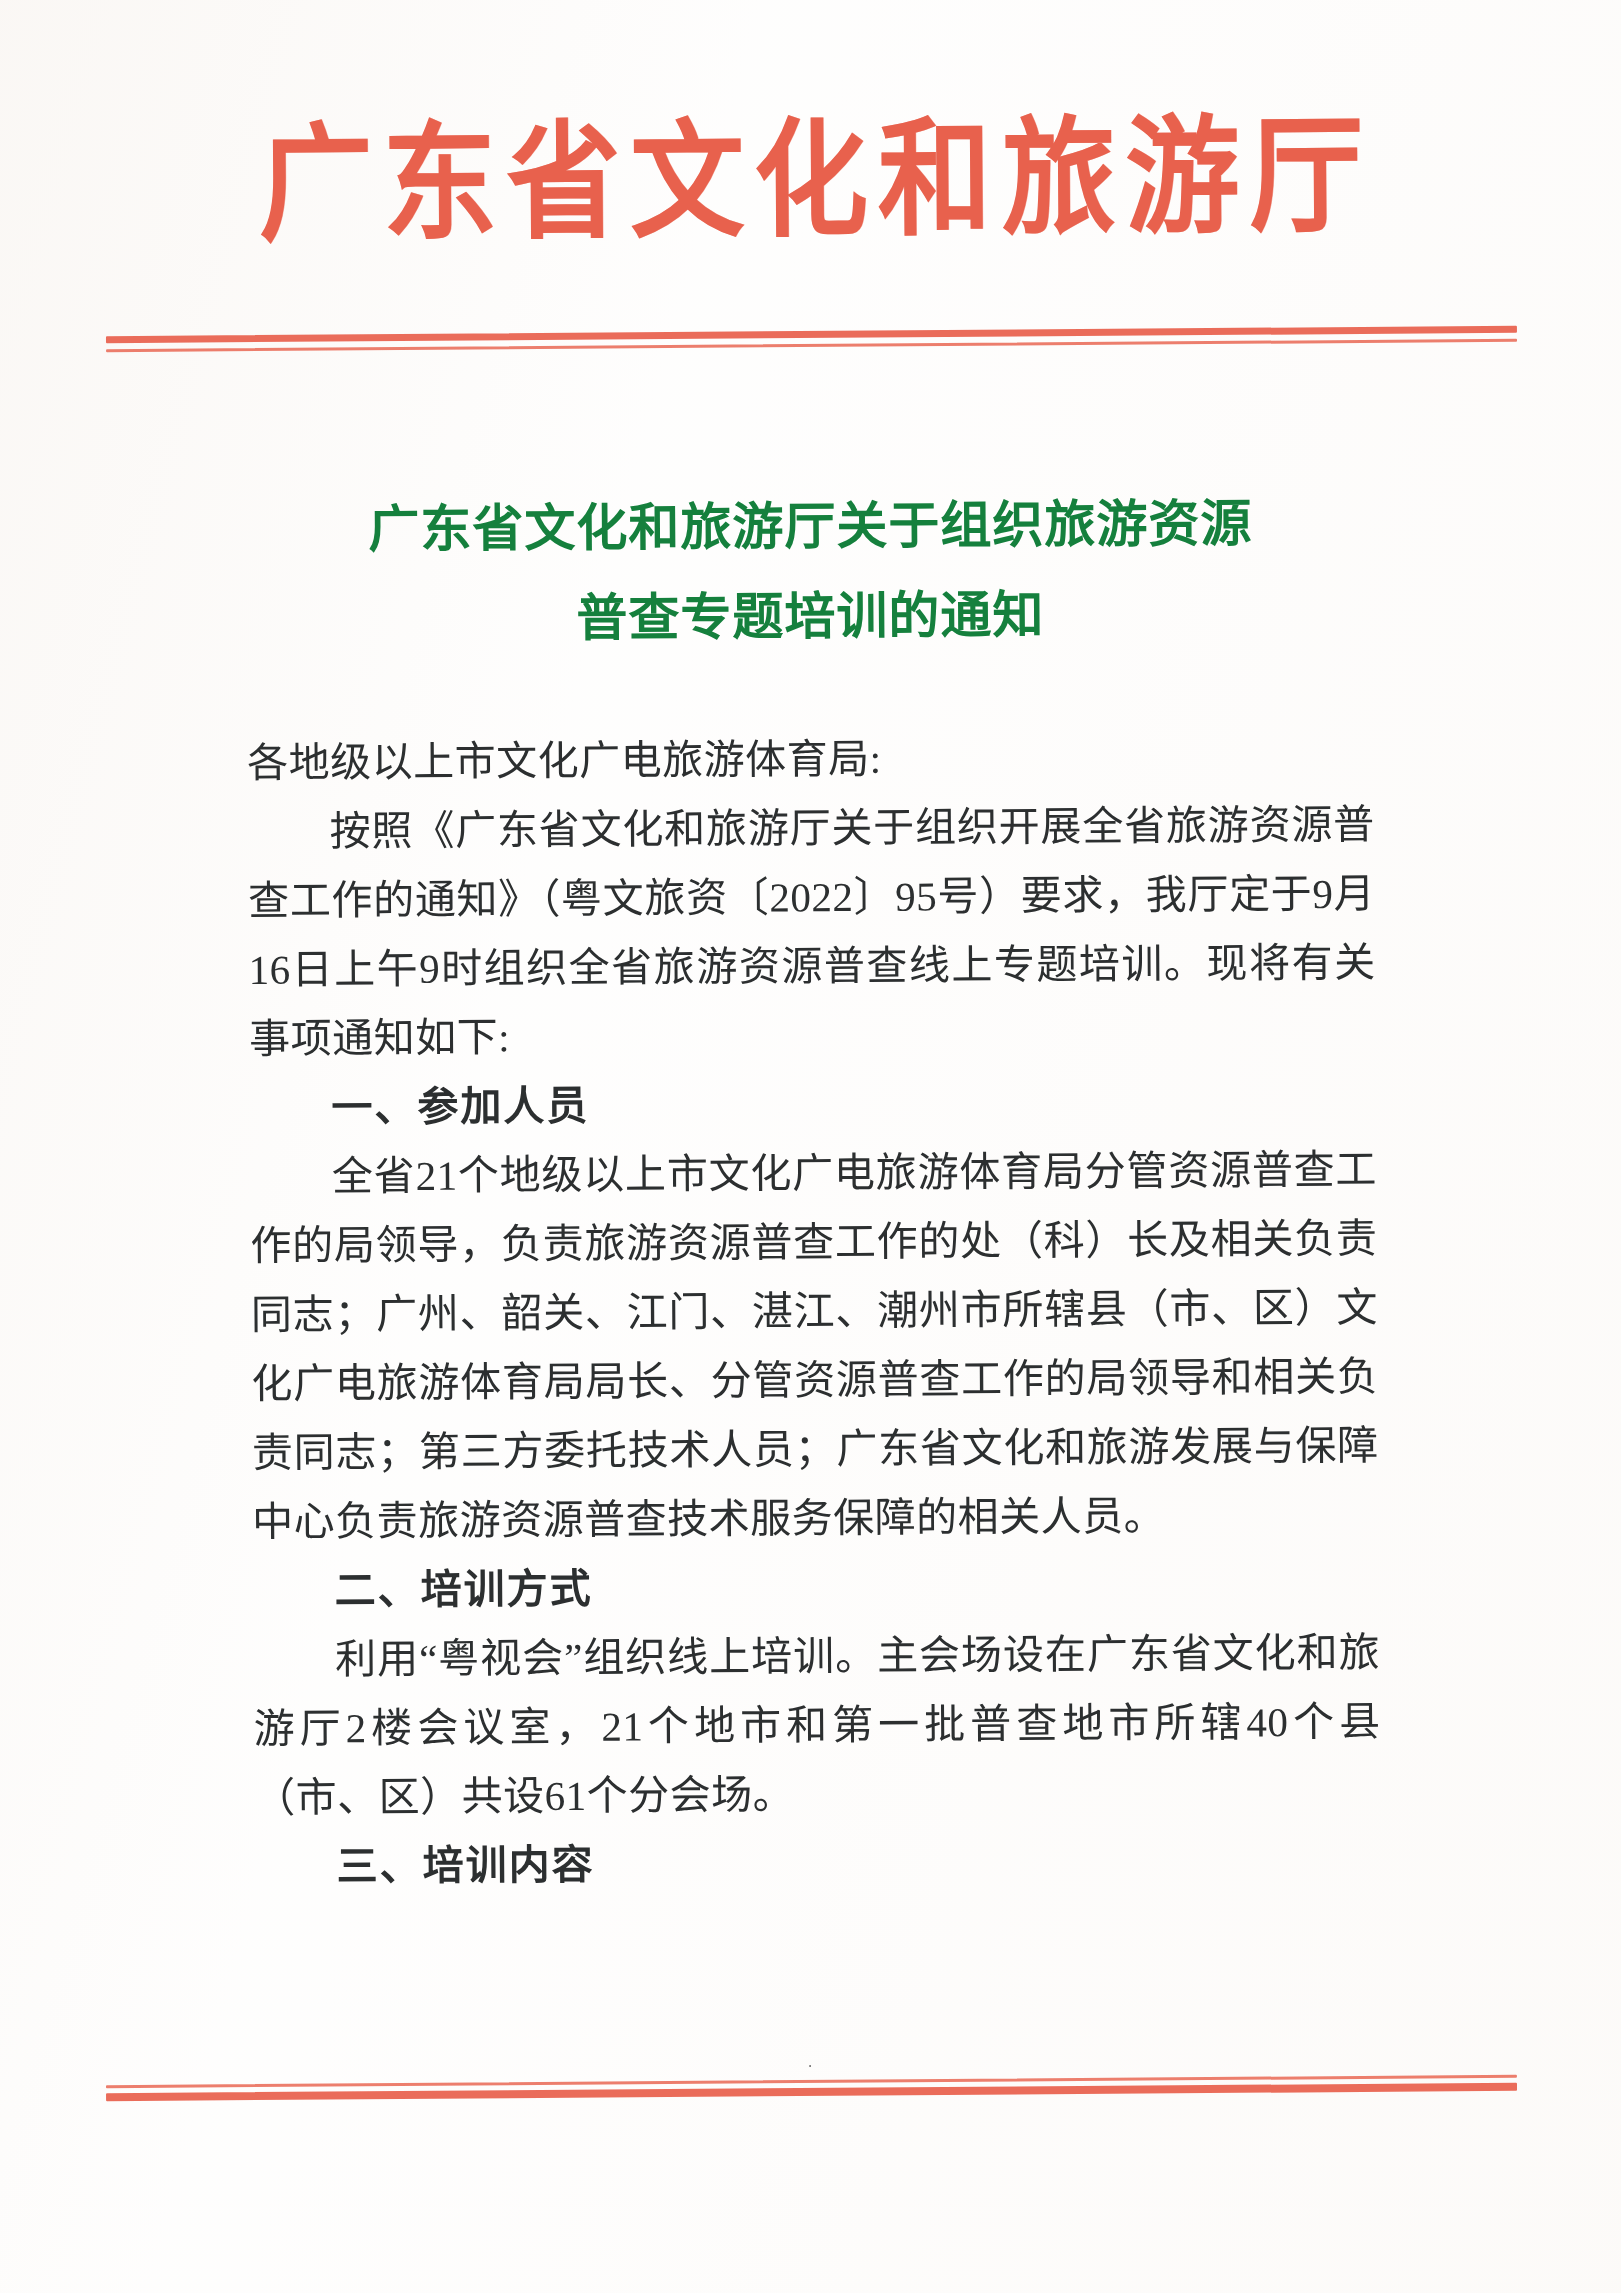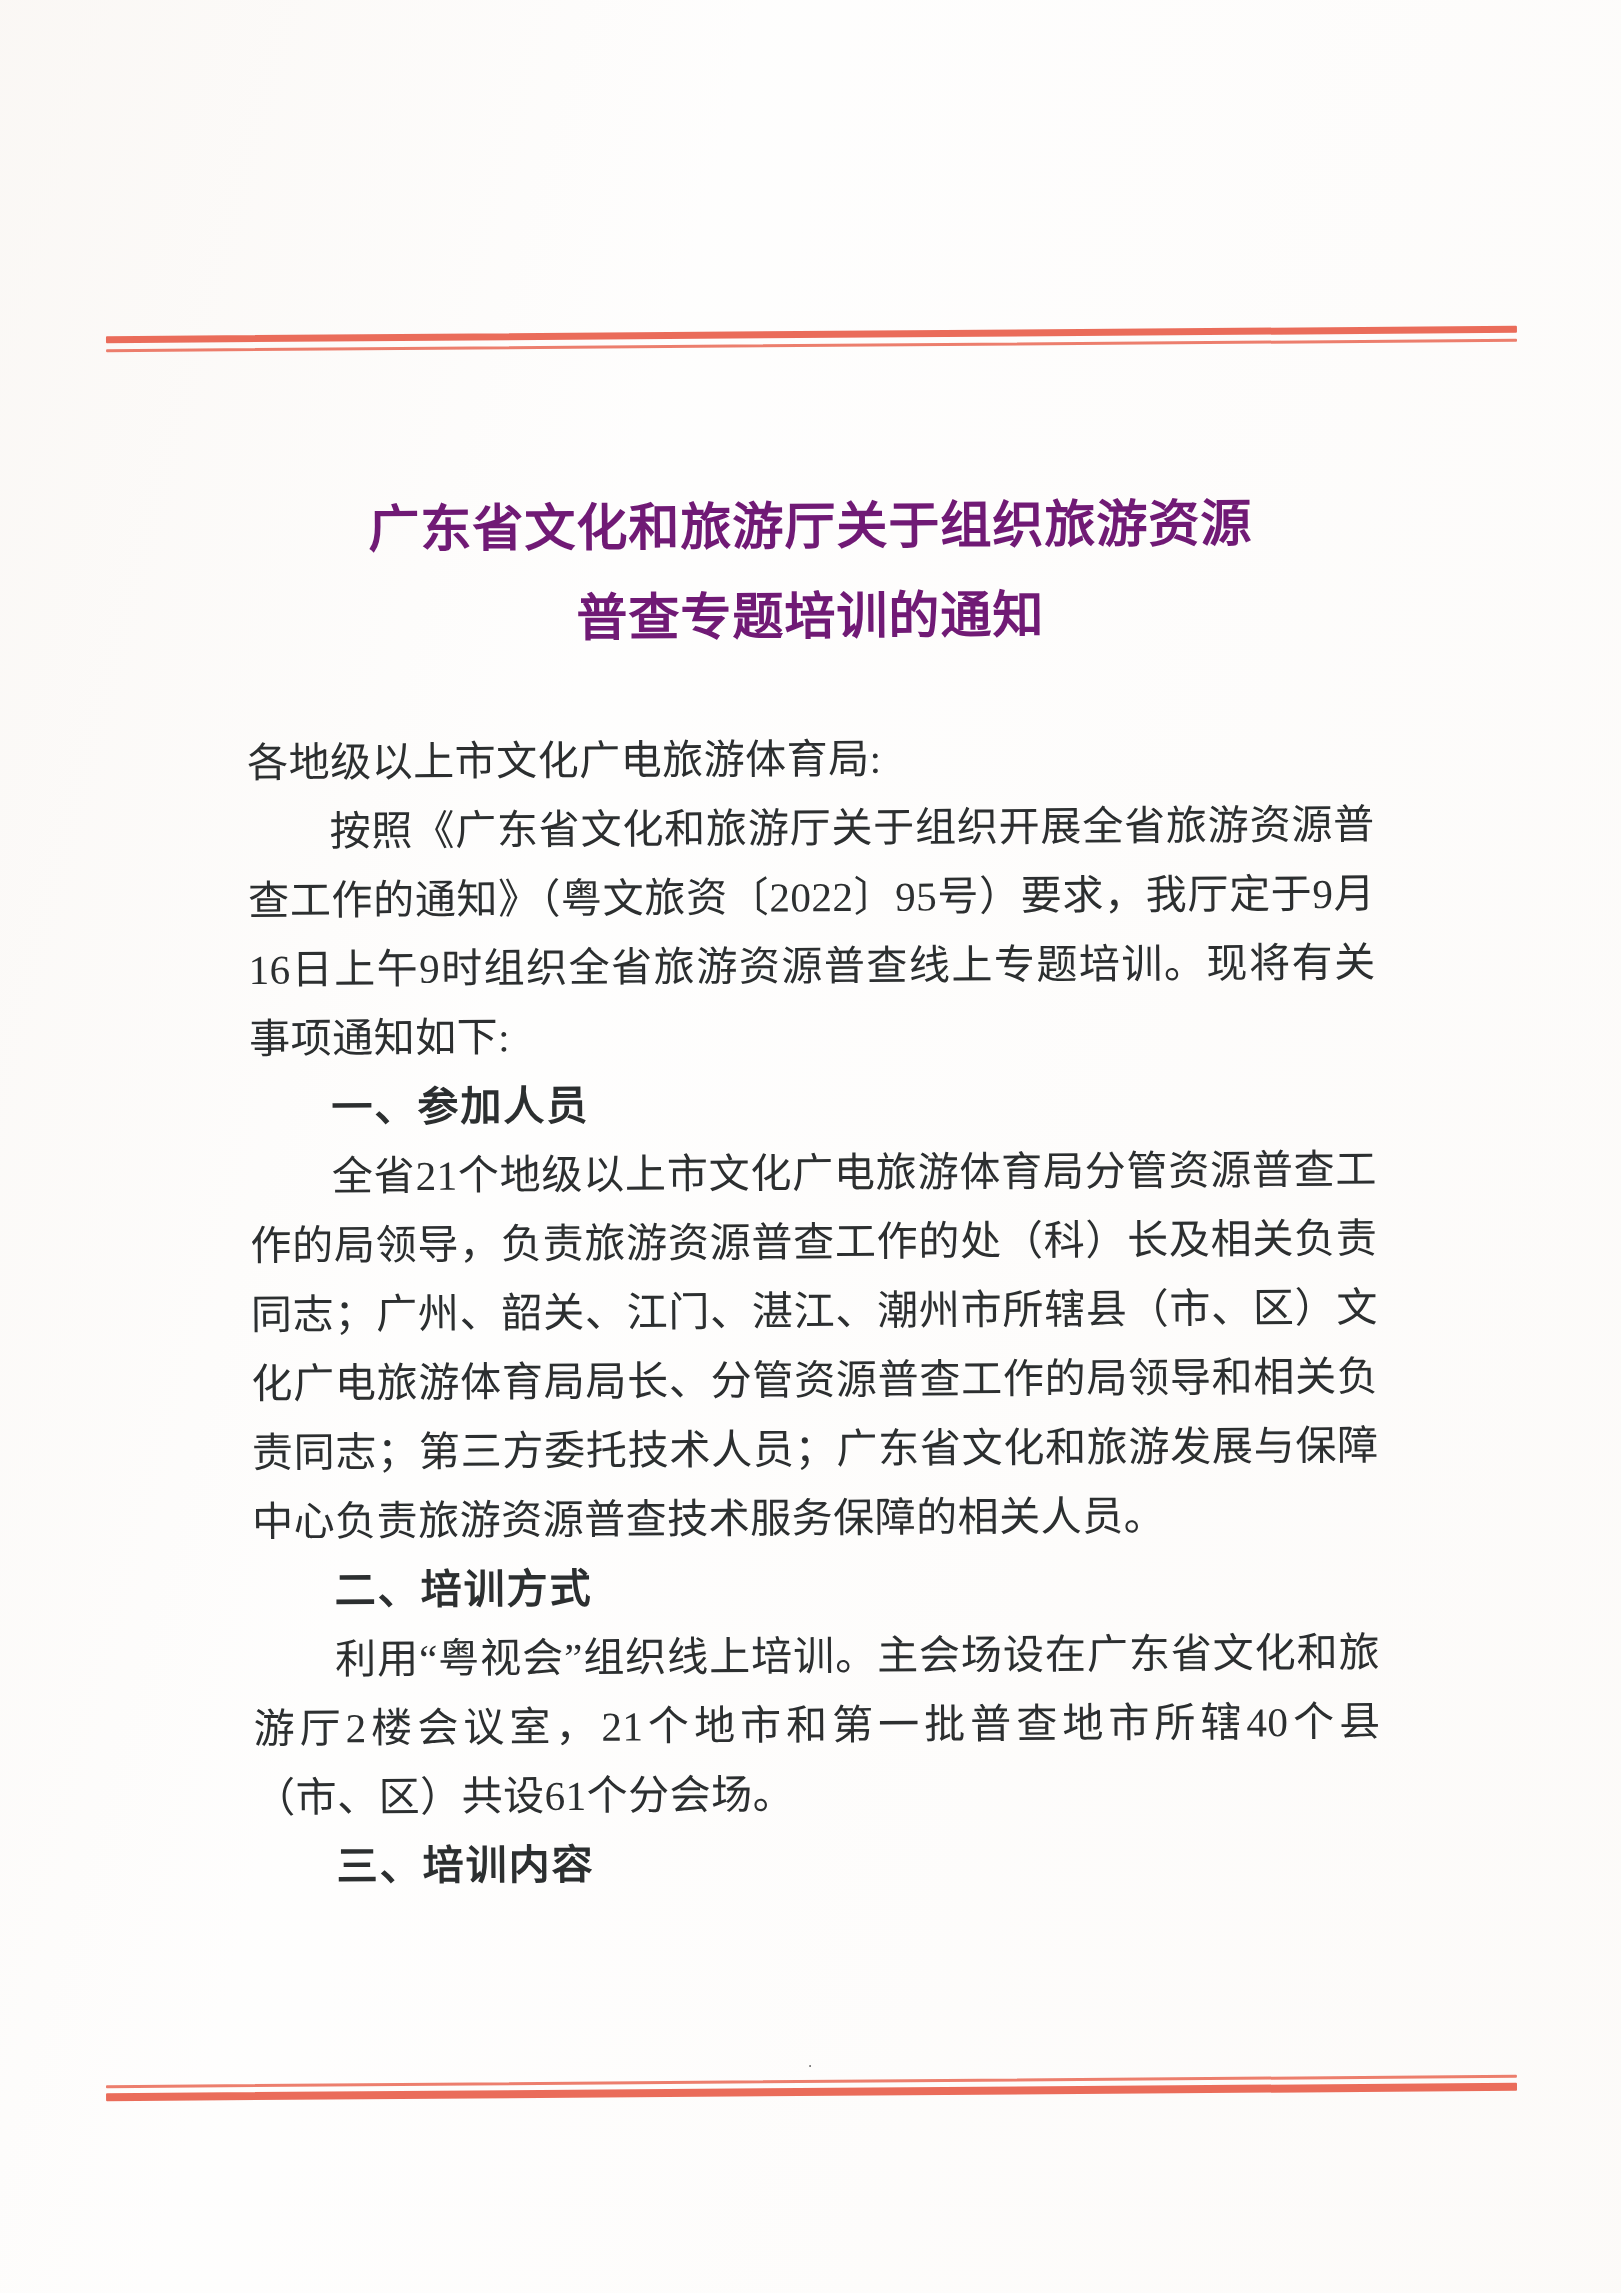--- a/index.html
+++ b/index.html
@@ -71,21 +71,21 @@
     border-radius: 1px;
   }
 
   
   .doc-title {
     position: absolute;
     top: 482px;
     left: 0;
     width: 100%;
     text-align: center;
-    color: #701a75;
+    color: #15803d;
     font-family: "Liberation Serif", "DejaVu Serif", serif;
     font-weight: 700;
     font-size: 51px;
     line-height: 90px;
     letter-spacing: 1px;
   }
   .doc-title .tl {
     display: block;
     transform: rotate(-0.4deg);
   }
@@ -141,20 +141,23 @@
     letter-spacing: 1px;
   }
 </style>
 </head>
 <body>
 
 <div class="page">
 
   <div class="paper-tint"></div>
 
+  <div class="masthead">
+    <span class="masthead-title">广东省文化和旅游厅</span>
+  </div>
 
   <div class="rule-group-top">
     <div class="rule-thick"></div>
     <div class="rule-gap"></div>
     <div class="rule-thin"></div>
   </div>
 
   <div class="doc-title">
     <span class="tl">广东省文化和旅游厅关于组织旅游资源</span>
     <span class="tl">普查专题培训的通知</span>

